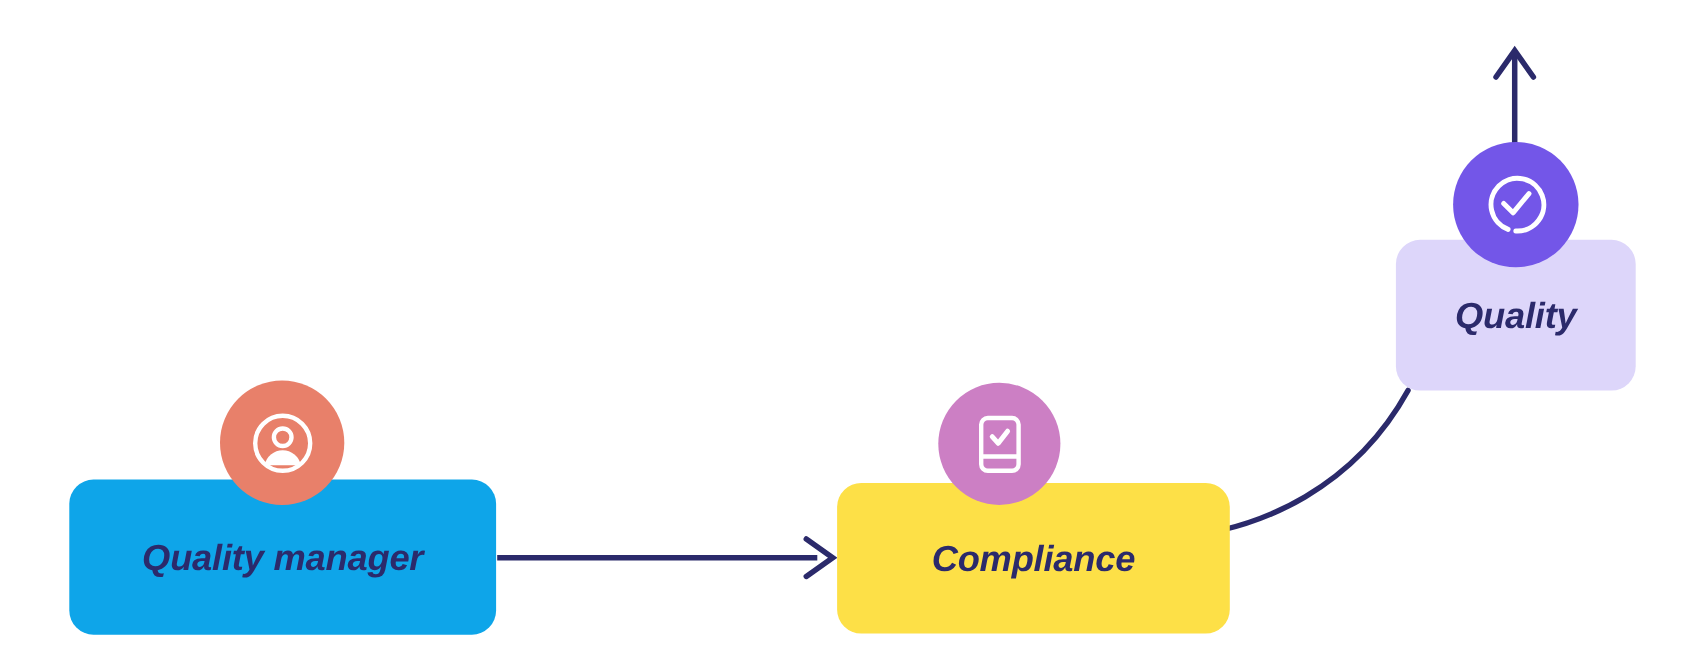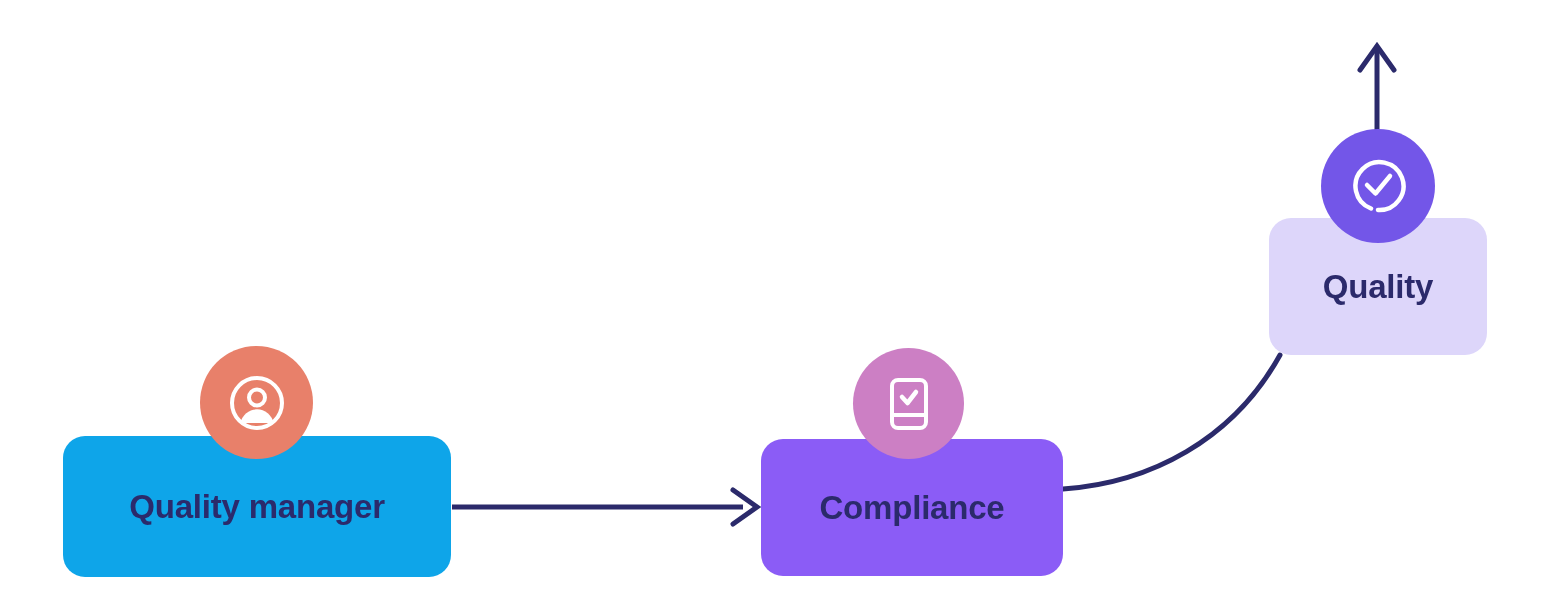--- a/index.html
+++ b/index.html
@@ -28,20 +28,21 @@
   .node {
     position: absolute;
   }
   .node-box {
     position: absolute;
     border-radius: 22px;
     display: flex;
     align-items: center;
     justify-content: center;
     box-sizing: border-box;
+    font-style: italic;
   }
   .node-label {
     font-size: 33px;
     font-weight: bold;
     letter-spacing: -0.2px;
     color: #2b2a6b;
     white-space: nowrap;
     line-height: 1;
   }
   .node-badge {
@@ -57,22 +58,22 @@
   
   #node-quality-manager .node-box {
     left: 63px; top: 436px; width: 388px; height: 141px;
     background: #0ea5e9;
   }
   #node-quality-manager .node-badge {
     left: 200px; top: 346px; width: 113px; height: 113px;
     background: #e8806a;
   }
   #node-compliance .node-box {
-    left: 761px; top: 439px; width: 302px; height: 137px;
-    background: #8b5cf6;
+    left: 761px; top: 439px; width: 357px; height: 137px;
+    background: #fde047;
   }
   #node-compliance .node-badge {
     left: 853px; top: 348px; width: 111px; height: 111px;
     background: #cc7fc4;
   }
   #node-quality .node-box {
     left: 1269px; top: 218px; width: 218px; height: 137px;
     background: #ddd6fa;
   }
   #node-quality .node-badge {

